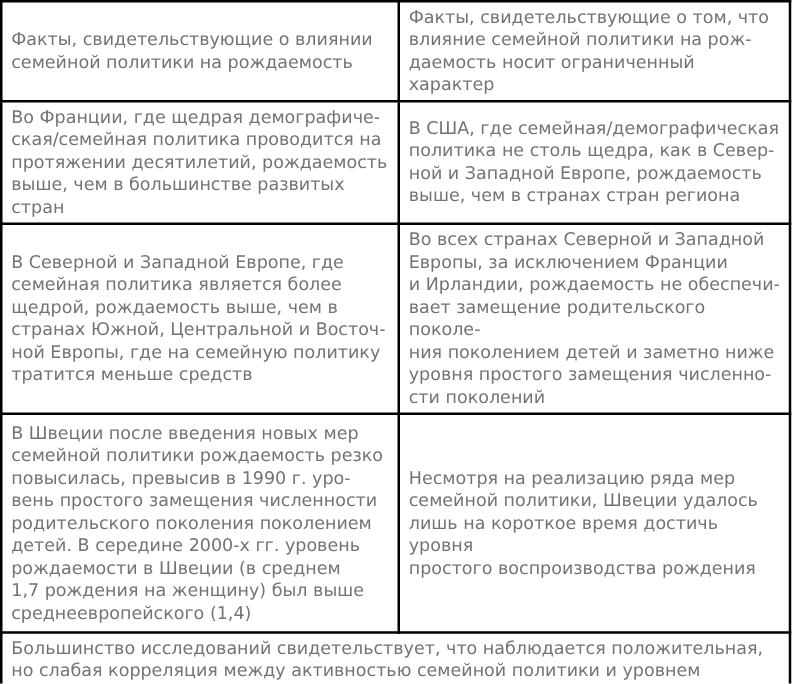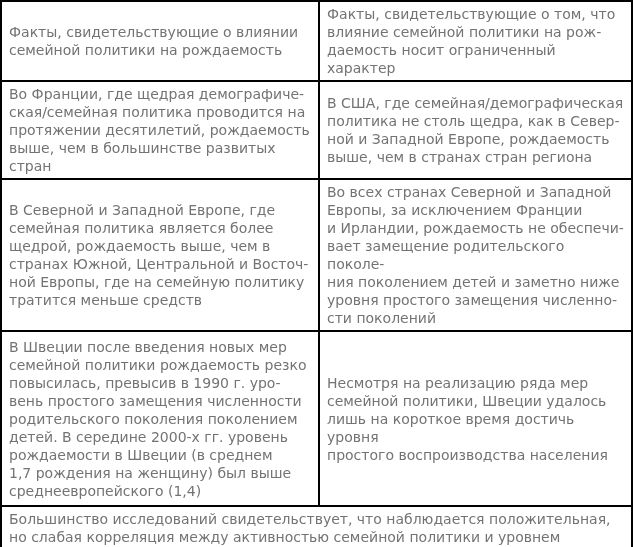--- a/index.html
+++ b/index.html
@@ -89,21 +89,21 @@
 повысилась, превысив в 1990 г. уро-
 вень простого замещения численности
 родительского поколения поколением
 детей. В середине 2000-х гг. уровень
 рождаемости в Швеции (в среднем
 1,7 рождения на женщину) был выше
 среднеевропейского (1,4)</td>
         <td>Несмотря на реализацию ряда мер
 семейной политики, Швеции удалось
 лишь на короткое время достичь уровня
-простого воспроизводства населения</td>
+простого воспроизводства рождения</td>
       </tr>
       <tr class="footer-row">
         <td colspan="2">Большинство исследований свидетельствует, что наблюдается положительная,
 но слабая корреляция между активностью семейной политики и уровнем рождае-
 мости в странах Северной и Западной Европы</td>
       </tr>
     </tbody>
   </table>
 </div>
 

